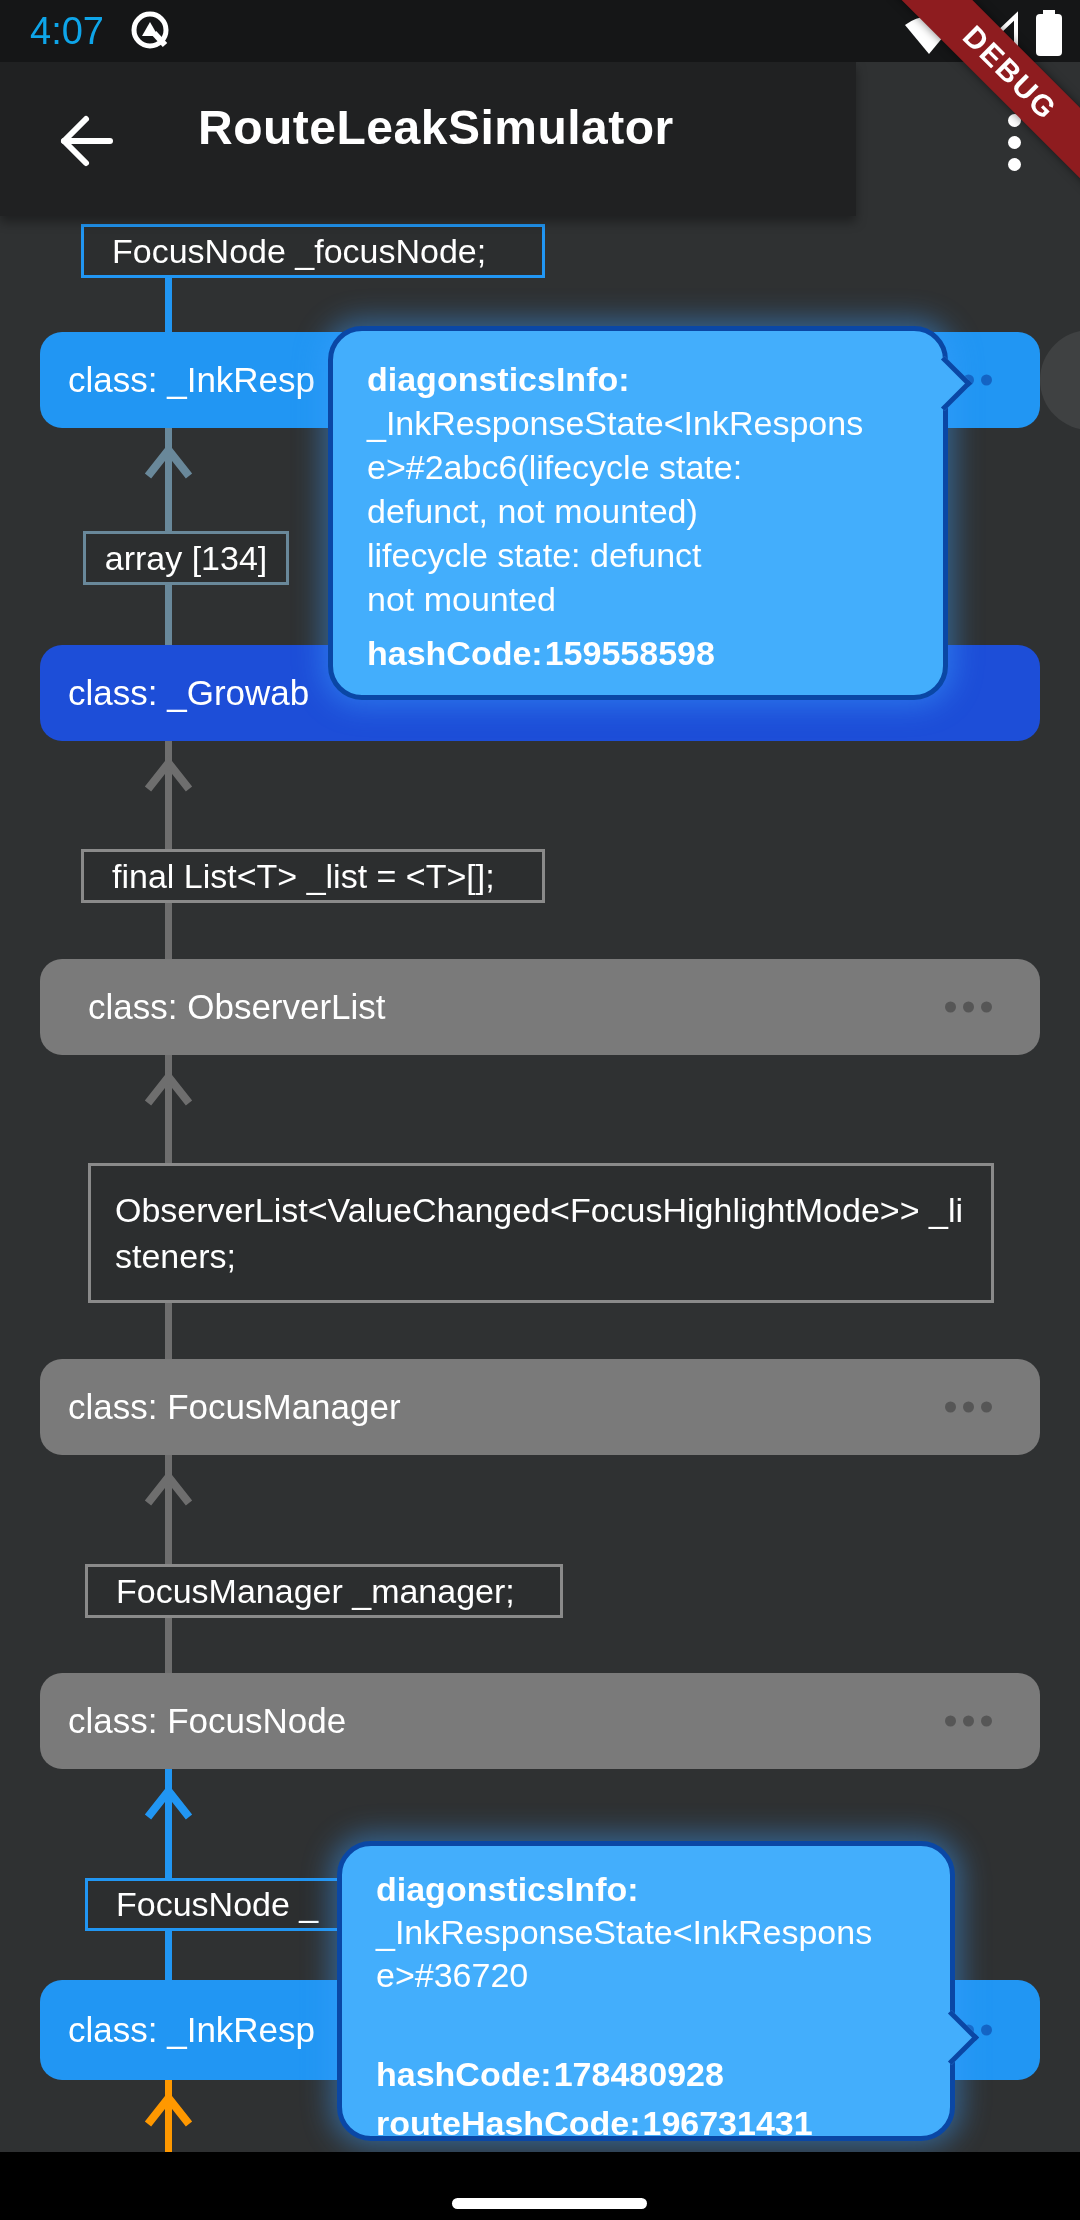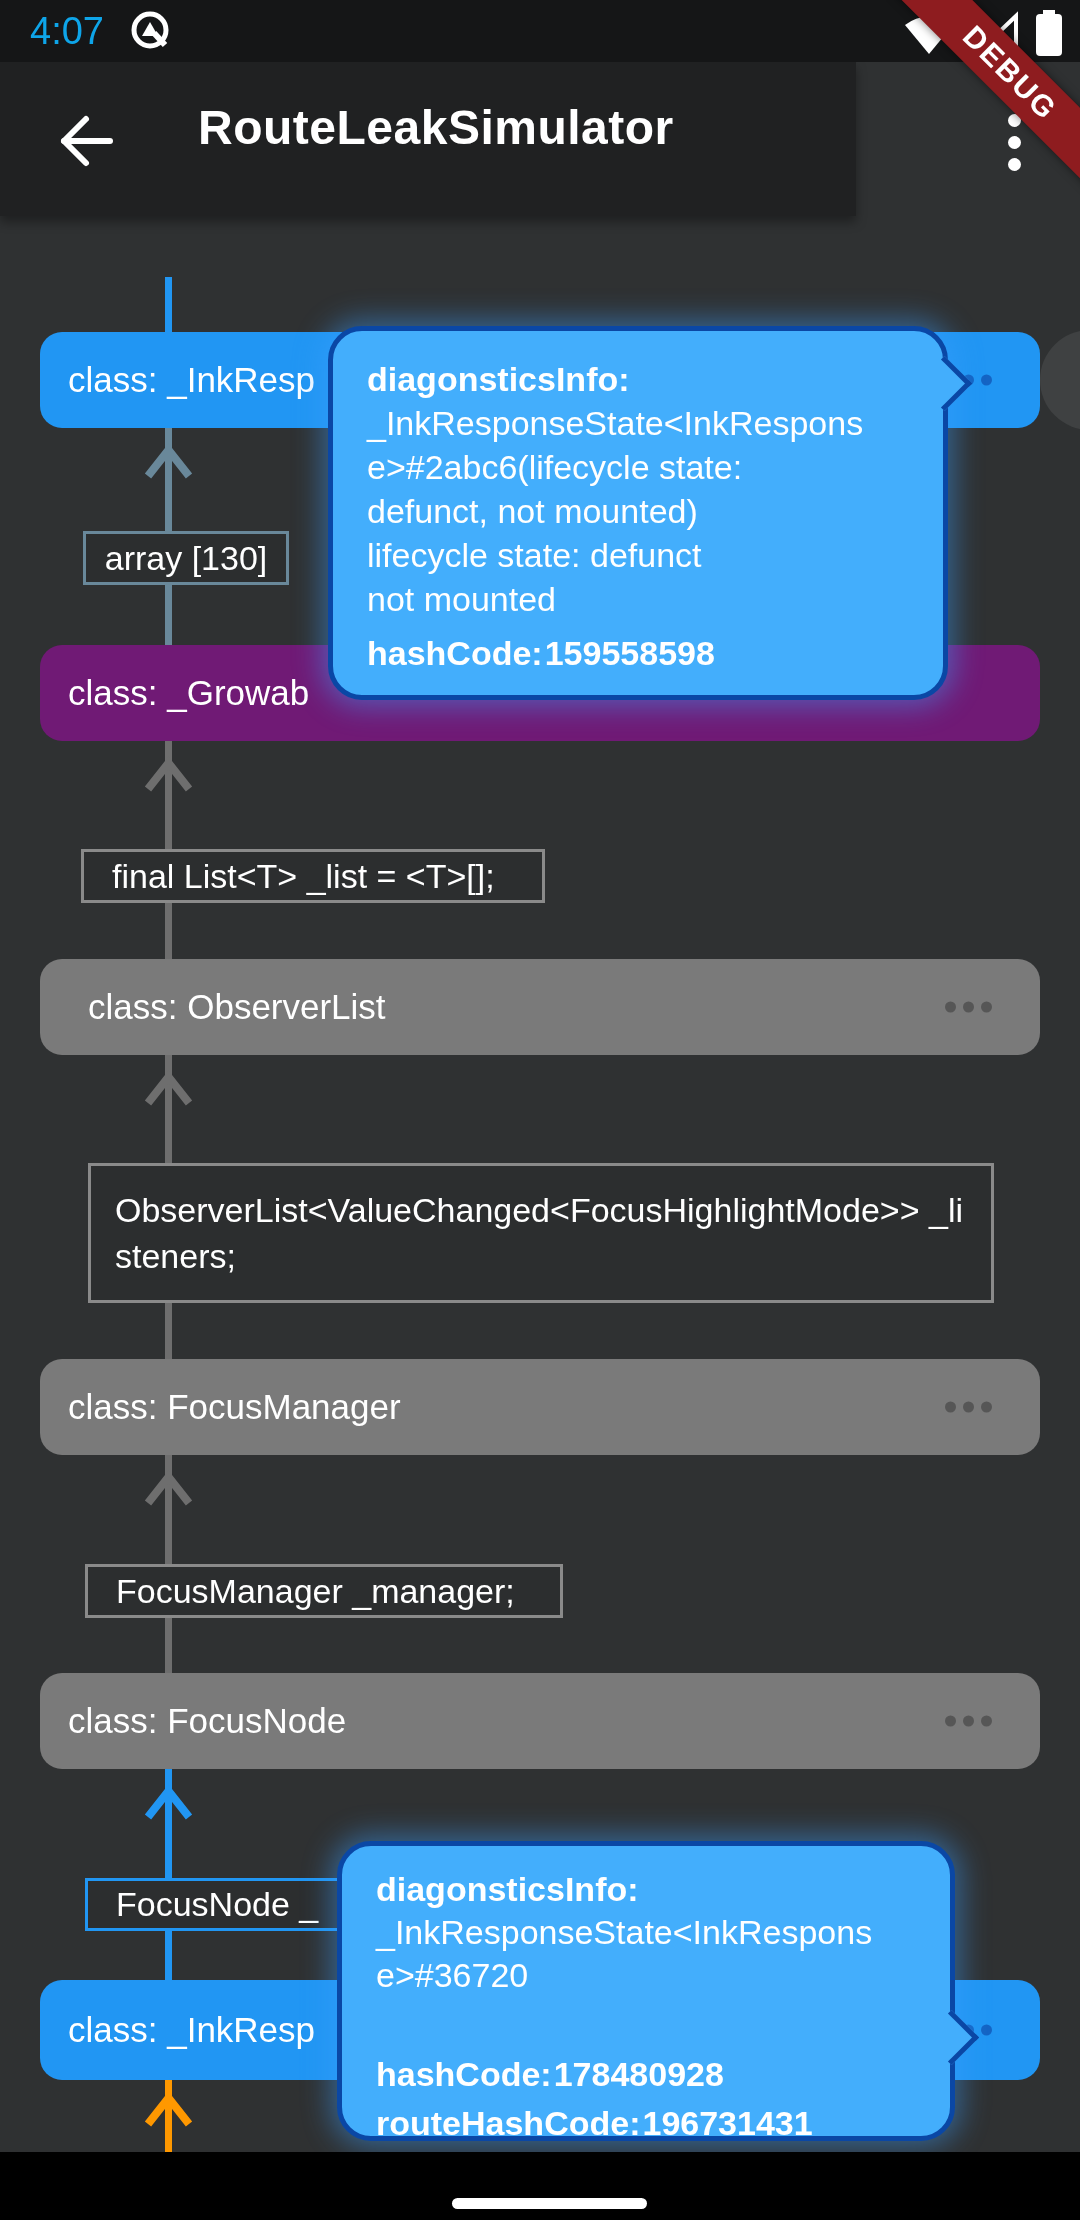--- a/index.html
+++ b/index.html
@@ -37,21 +37,21 @@
   .fbox{position:absolute;box-sizing:border-box;border:3px solid #8a8a8a;background:#2c2e2f;
         display:flex;align-items:center;padding:0 28px;font-size:34px;white-space:nowrap;z-index:3;}
   .fb-blue{border-color:#2196f3;}
   .fb-bluegray{border-color:#69889a;}
   .fbox.multiline{white-space:normal;word-break:break-all;line-height:46px;padding:16px 24px;}
   
   .cnode{position:absolute;left:40px;width:1000px;height:96px;border-radius:22px;display:flex;
          align-items:center;padding:0 28px;box-sizing:border-box;font-size:35px;white-space:nowrap;
          z-index:4;cursor:pointer;}
   .v-blue{background:#2196f3;}
-  .v-bluegray{background:#701a75;text-align:center;}
+  .v-bluegray{background:#1d4ed8;text-align:center;}
   .v-gray{background:#7a7a7a;}
   .dots{position:absolute;left:905px;top:50%;transform:translateY(-50%);display:flex;gap:7px;}
   .dots i{width:11px;height:11px;border-radius:50%;}
   .v-gray .dots i{background:#565656;}
   .v-blue .dots i{background:#1464c4;}
   
   .tooltip{position:absolute;box-sizing:border-box;background:#43aefc;border:5px solid #0a47a5;
            border-radius:34px;color:#fff;font-size:34px;line-height:44px;padding:26px 34px;
            z-index:10;box-shadow:0 0 28px 7px rgba(60,160,255,0.45);white-space:nowrap;}
   .tooltip .tt-title{font-weight:bold;}
@@ -134,22 +134,25 @@
     </svg>
   <svg class="arrow" style="top:1783px;" viewBox="0 0 53 40">
       <path d="M6 34 L26.5 8 L47 34" fill="none" stroke="#2196f3" stroke-width="8"></path>
     </svg>
   <svg class="arrow" style="top:2090px;" viewBox="0 0 53 40">
       <path d="M6 34 L26.5 8 L47 34" fill="none" stroke="#ff9800" stroke-width="8"></path>
     </svg>
 
   <div class="side-circle"></div>
 
+  <div class="fbox fb-blue" style="left:81px;top:224px;width:464px;height:54px;">
+      <span>FocusNode _focusNode;</span>
+    </div>
   <div class="fbox fb-bluegray" style="left:83px;top:531px;width:206px;height:54px;justify-content:center;padding:0;">
-      <span>array [130]</span>
+      <span>array [134]</span>
     </div>
   <div class="fbox" style="left:81px;top:849px;width:464px;height:54px;">
       <span>final List&lt;T&gt; _list = &lt;T&gt;[];</span>
     </div>
   <div class="fbox multiline" style="left:88px;top:1163px;width:906px;height:140px;">
       <span>ObserverList&lt;ValueChanged&lt;FocusHighlightMode&gt;&gt; _listeners;</span>
     </div>
   <div class="fbox" style="left:85px;top:1564px;width:478px;height:54px;">
       <span>FocusManager _manager;</span>
     </div>

